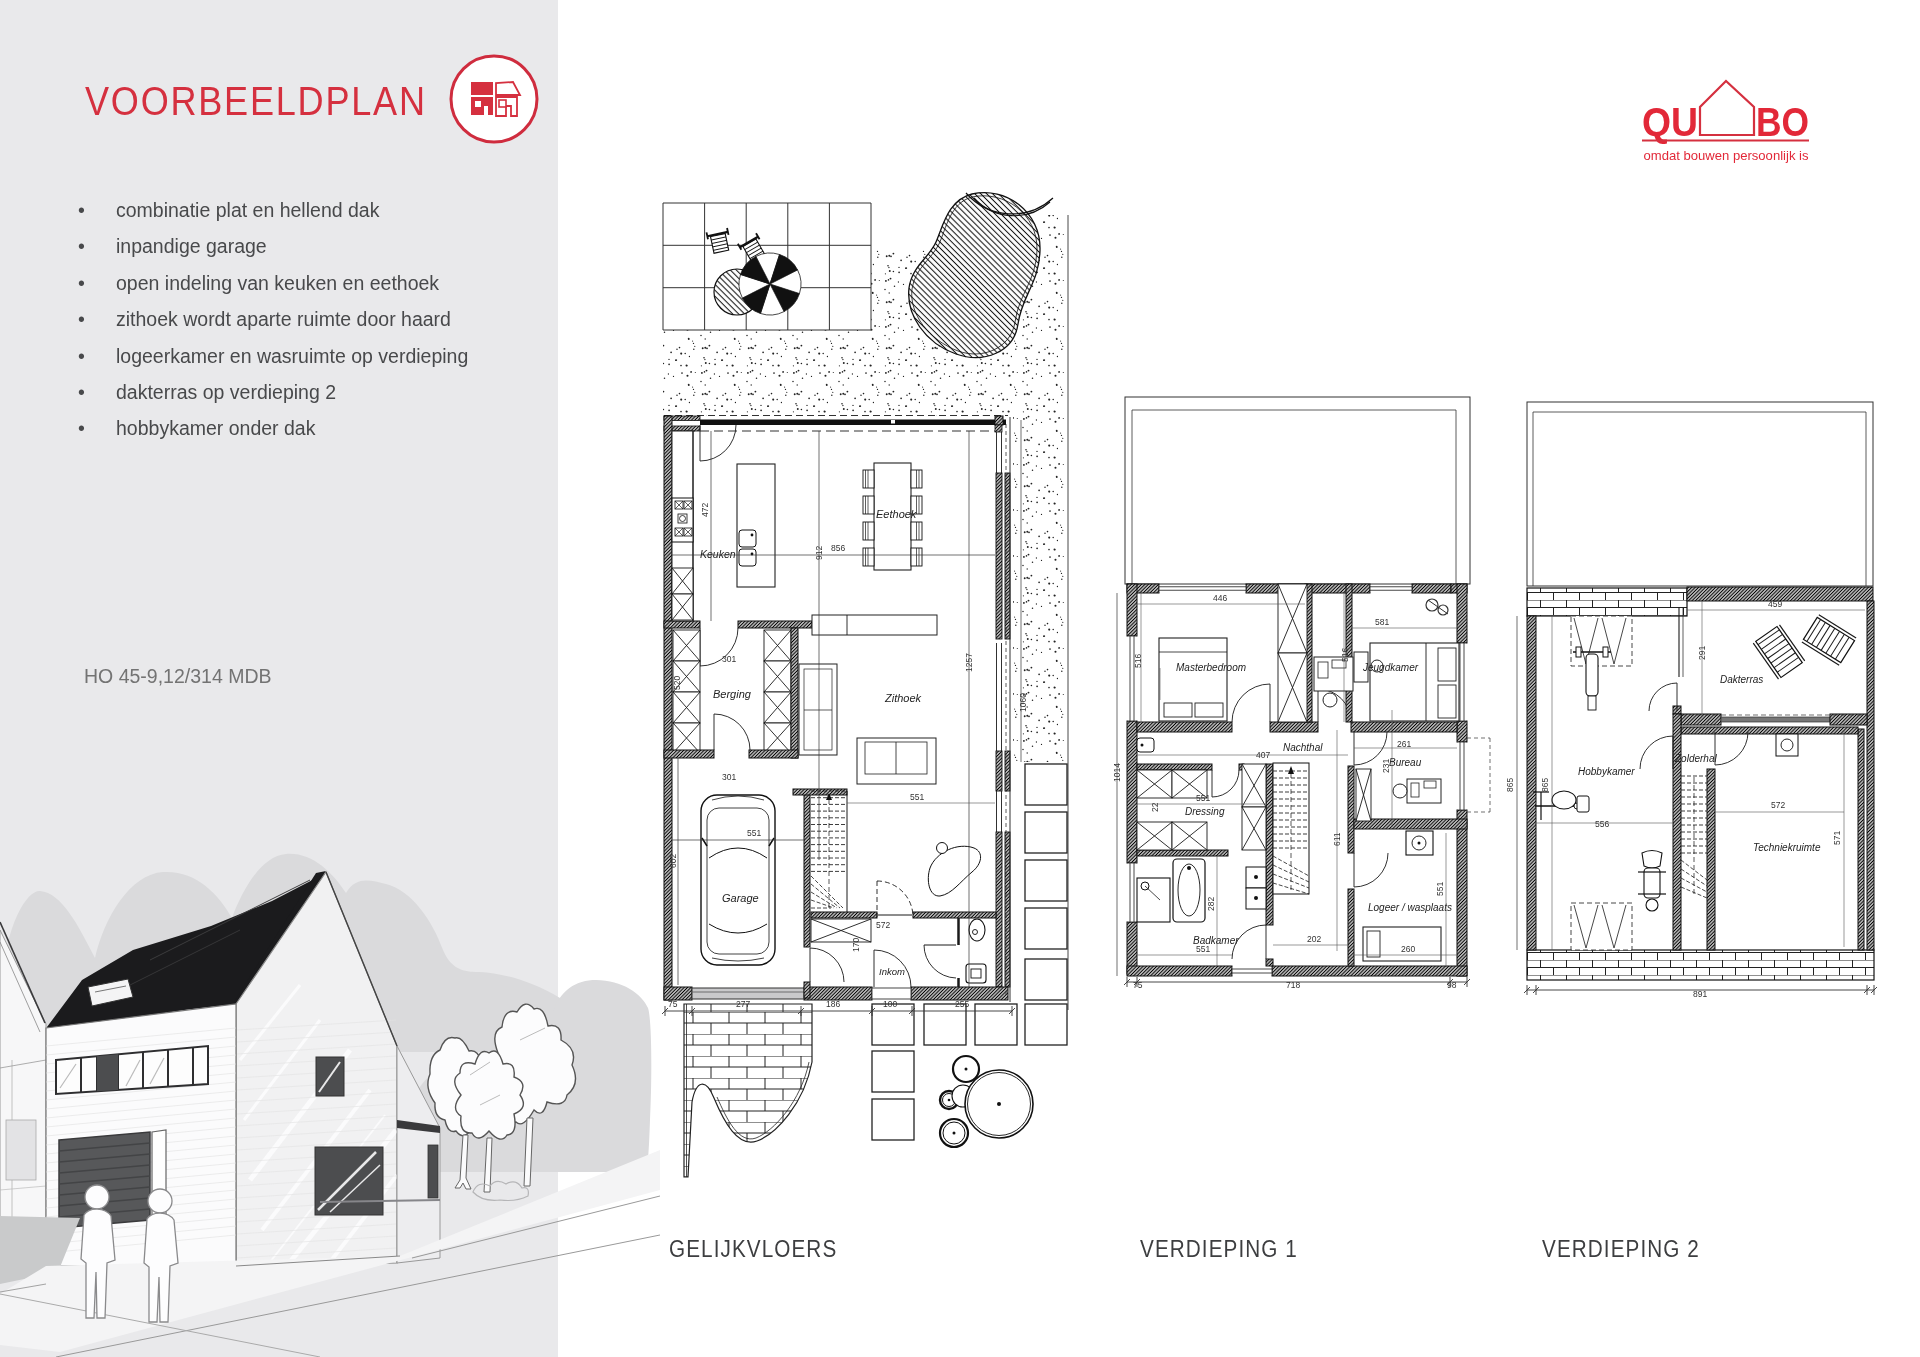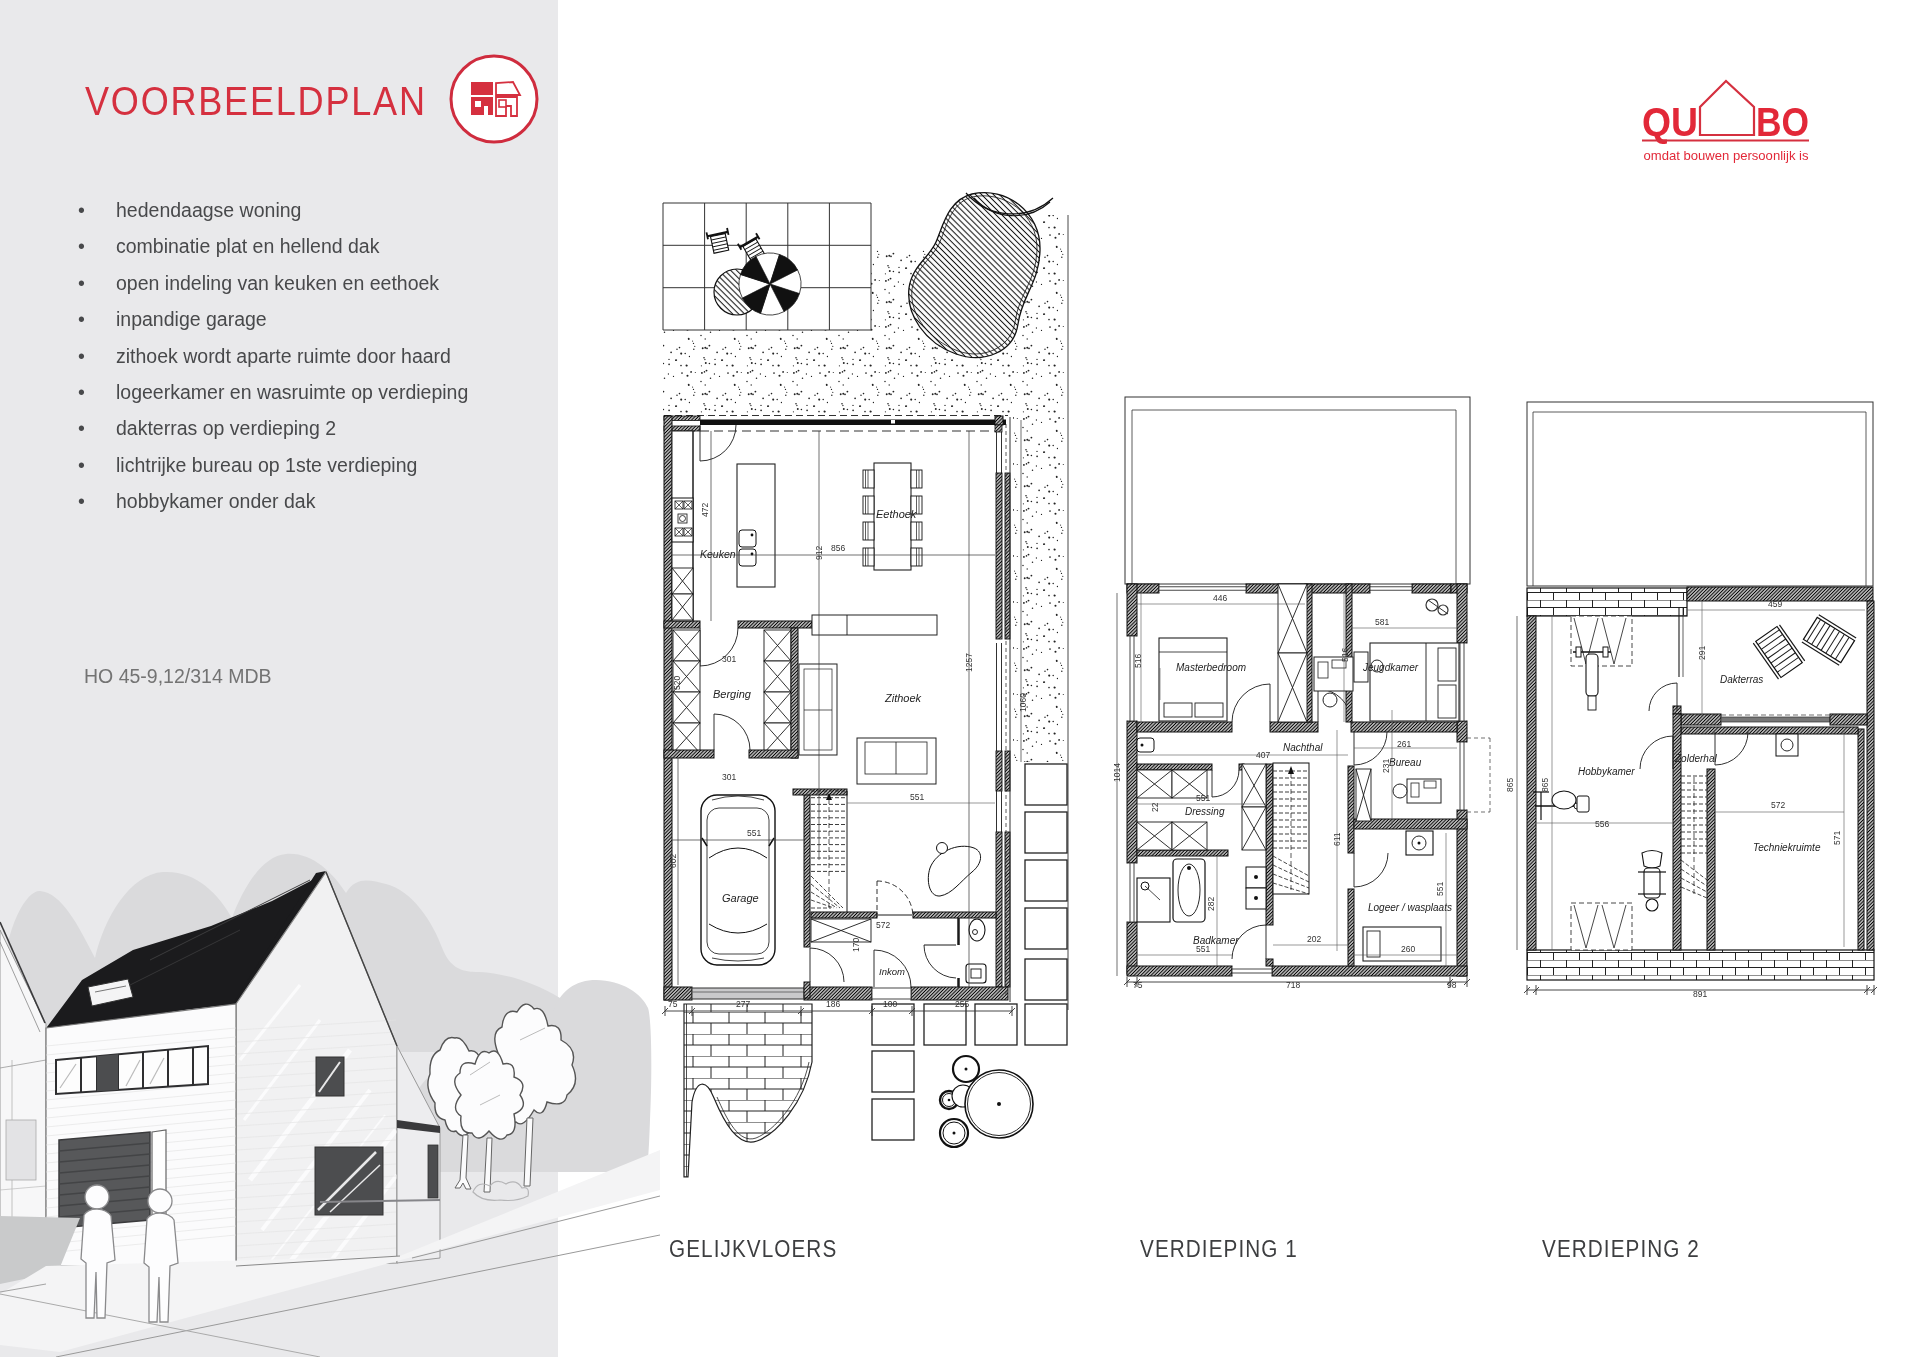--- a/index.html
+++ b/index.html
@@ -9,28 +9,26 @@
 .blist span.b{display:inline-block;width:38px;text-align:left;padding-left:8px}
 .code{position:absolute;left:84px;top:665px;color:#737373;font-size:19.5px}
 .flab{position:absolute;color:#3d3e40;font-size:23px;letter-spacing:1.2px;top:1236px;white-space:nowrap;transform:scaleX(.9);transform-origin:left top}
 </style></head><body>
 
 <div class="panel"></div>
 
 <div class="title">VOORBEELDPLAN</div>
 
 <div class="blist">
-<div><span class="b">•</span>hedendaagse woning</div>
 <div><span class="b">•</span>combinatie plat en hellend dak</div>
+<div><span class="b">•</span>inpandige garage</div>
 <div><span class="b">•</span>open indeling van keuken en eethoek</div>
-<div><span class="b">•</span>inpandige garage</div>
 <div><span class="b">•</span>zithoek wordt aparte ruimte door haard</div>
 <div><span class="b">•</span>logeerkamer en wasruimte op verdieping</div>
 <div><span class="b">•</span>dakterras op verdieping 2</div>
-<div><span class="b">•</span>lichtrijke bureau op 1ste verdieping</div>
 <div><span class="b">•</span>hobbykamer onder dak</div>
 </div>
 
 <div class="code">HO 45-9,12/314 MDB</div>
 
 <div class="flab" style="left:669px">GELIJKVLOERS</div>
 
 <div class="flab" style="left:1140px">VERDIEPING 1</div>
 
 <div class="flab" style="left:1542px">VERDIEPING 2</div>

